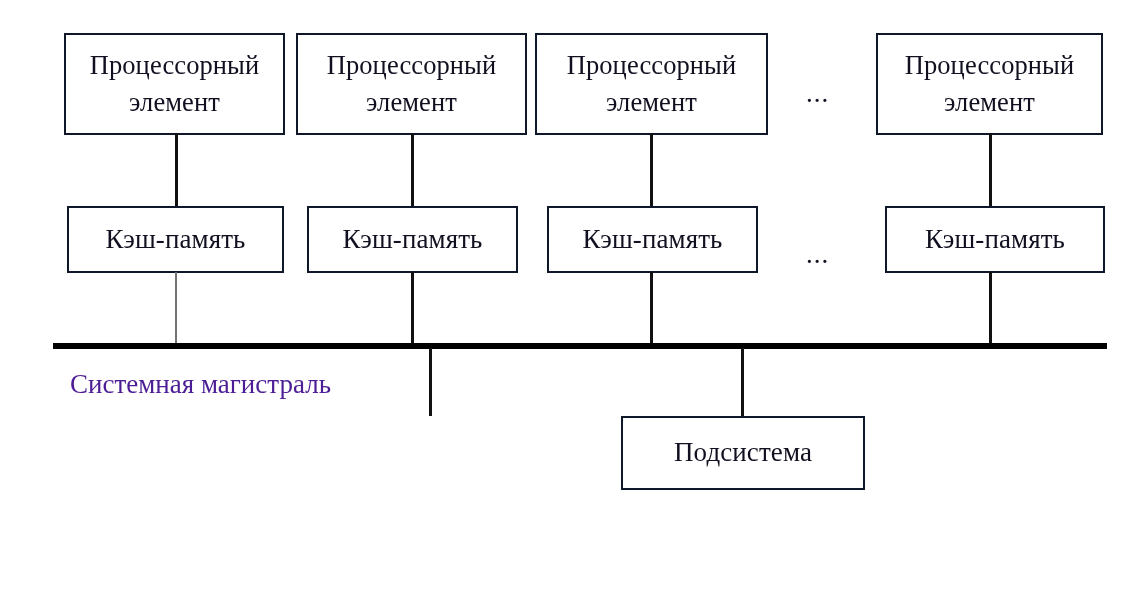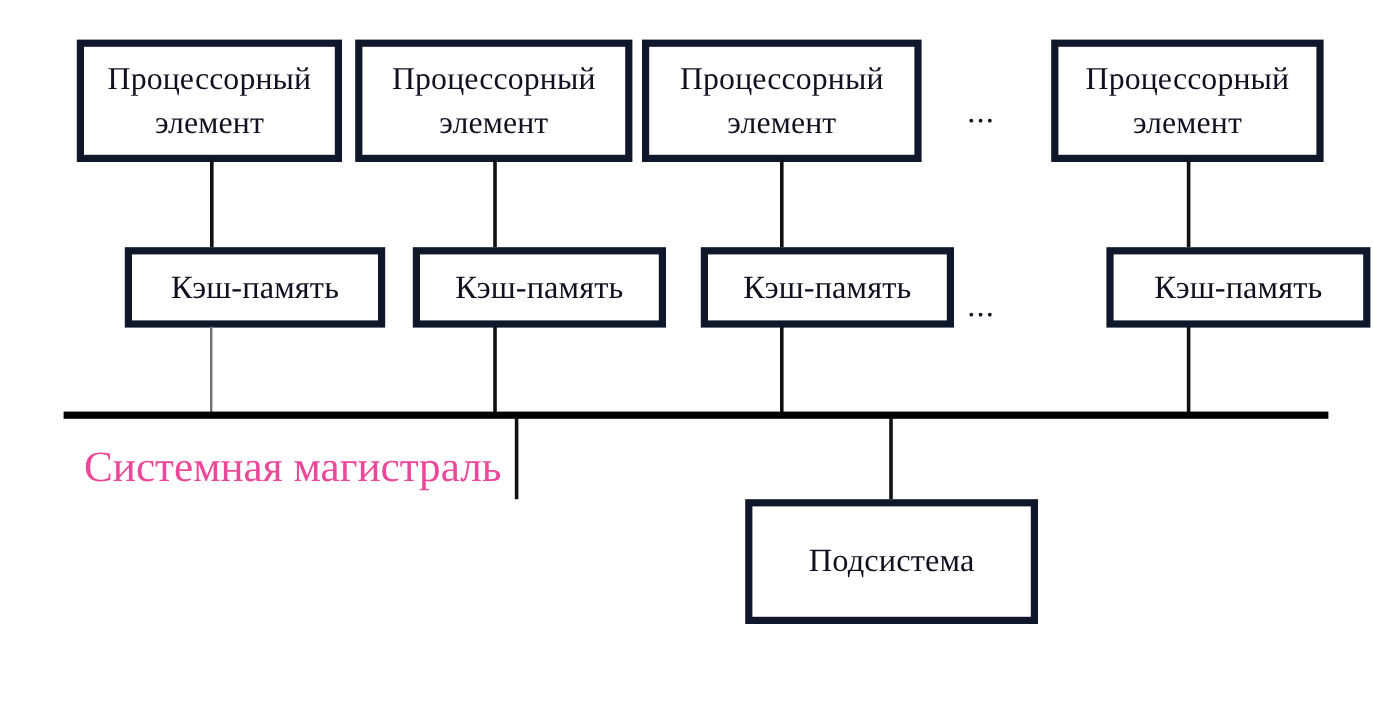--- a/index.html
+++ b/index.html
@@ -11,53 +11,53 @@
     position: relative;
     width: 1144px;
     height: 592px;
     background: #ffffff;
     font-family: "Liberation Serif", "DejaVu Serif", serif;
     overflow: hidden;
   }
   .node {
     position: absolute;
     box-sizing: border-box;
-    border: 6px solid #0f172a;
+    border: 2px solid #0f172a;
     background: #ffffff;
     display: flex;
     flex-direction: column;
     align-items: center;
     justify-content: center;
     text-align: center;
     color: #101020;
     font-size: 27px;
     line-height: 1.38;
     letter-spacing: 0.1px;
   }
   .node .ln { display: block; white-space: nowrap; }
   .node.pe { font-size: 26.5px; }
-  .node.cache { font-size: 27px; margin-left: 37px; }
+  .node.cache { font-size: 27px; }
   .node.bottom { font-size: 27px; }
 
   .connector {
     position: absolute;
     background: #111111;
   }
   .connector.thin {
     background: #6a6a6a;
     opacity: 0.95;
   }
   .bus {
     position: absolute;
     background: #000000;
   }
   .bus-label {
     position: absolute;
-    color: #ec4899;
-    font-size: 36px;
+    color: #4c1d95;
+    font-size: 27px;
     white-space: nowrap;
     line-height: 1;
   }
   .ellipsis {
     position: absolute;
     color: #101020;
     font-size: 27px;
     line-height: 1;
     white-space: nowrap;
     letter-spacing: 1px;
@@ -119,17 +119,17 @@
   <div class="connector" style="left:989px; top:272px; width:3px; height:74px;"></div>
 
   <div class="bus" style="left:53px; top:343px; width:1054px; height:6px;"></div>
 
   <div class="bus-label" style="left:70px; top:371px;">Системная магистраль</div>
 
   <div class="connector" style="left:429px; top:348px; width:3px; height:68px;"></div>
   <div class="connector" style="left:741px; top:348px; width:3px; height:68px;"></div>
 
 
-  <div class="node bottom" style="left:621px; top:416px; width:244px; height:104px;">
+  <div class="node bottom" style="left:621px; top:416px; width:244px; height:74px;">
     <span class="ln">Подсистема</span>
   </div>
 
 </div>
 
 </body></html>

